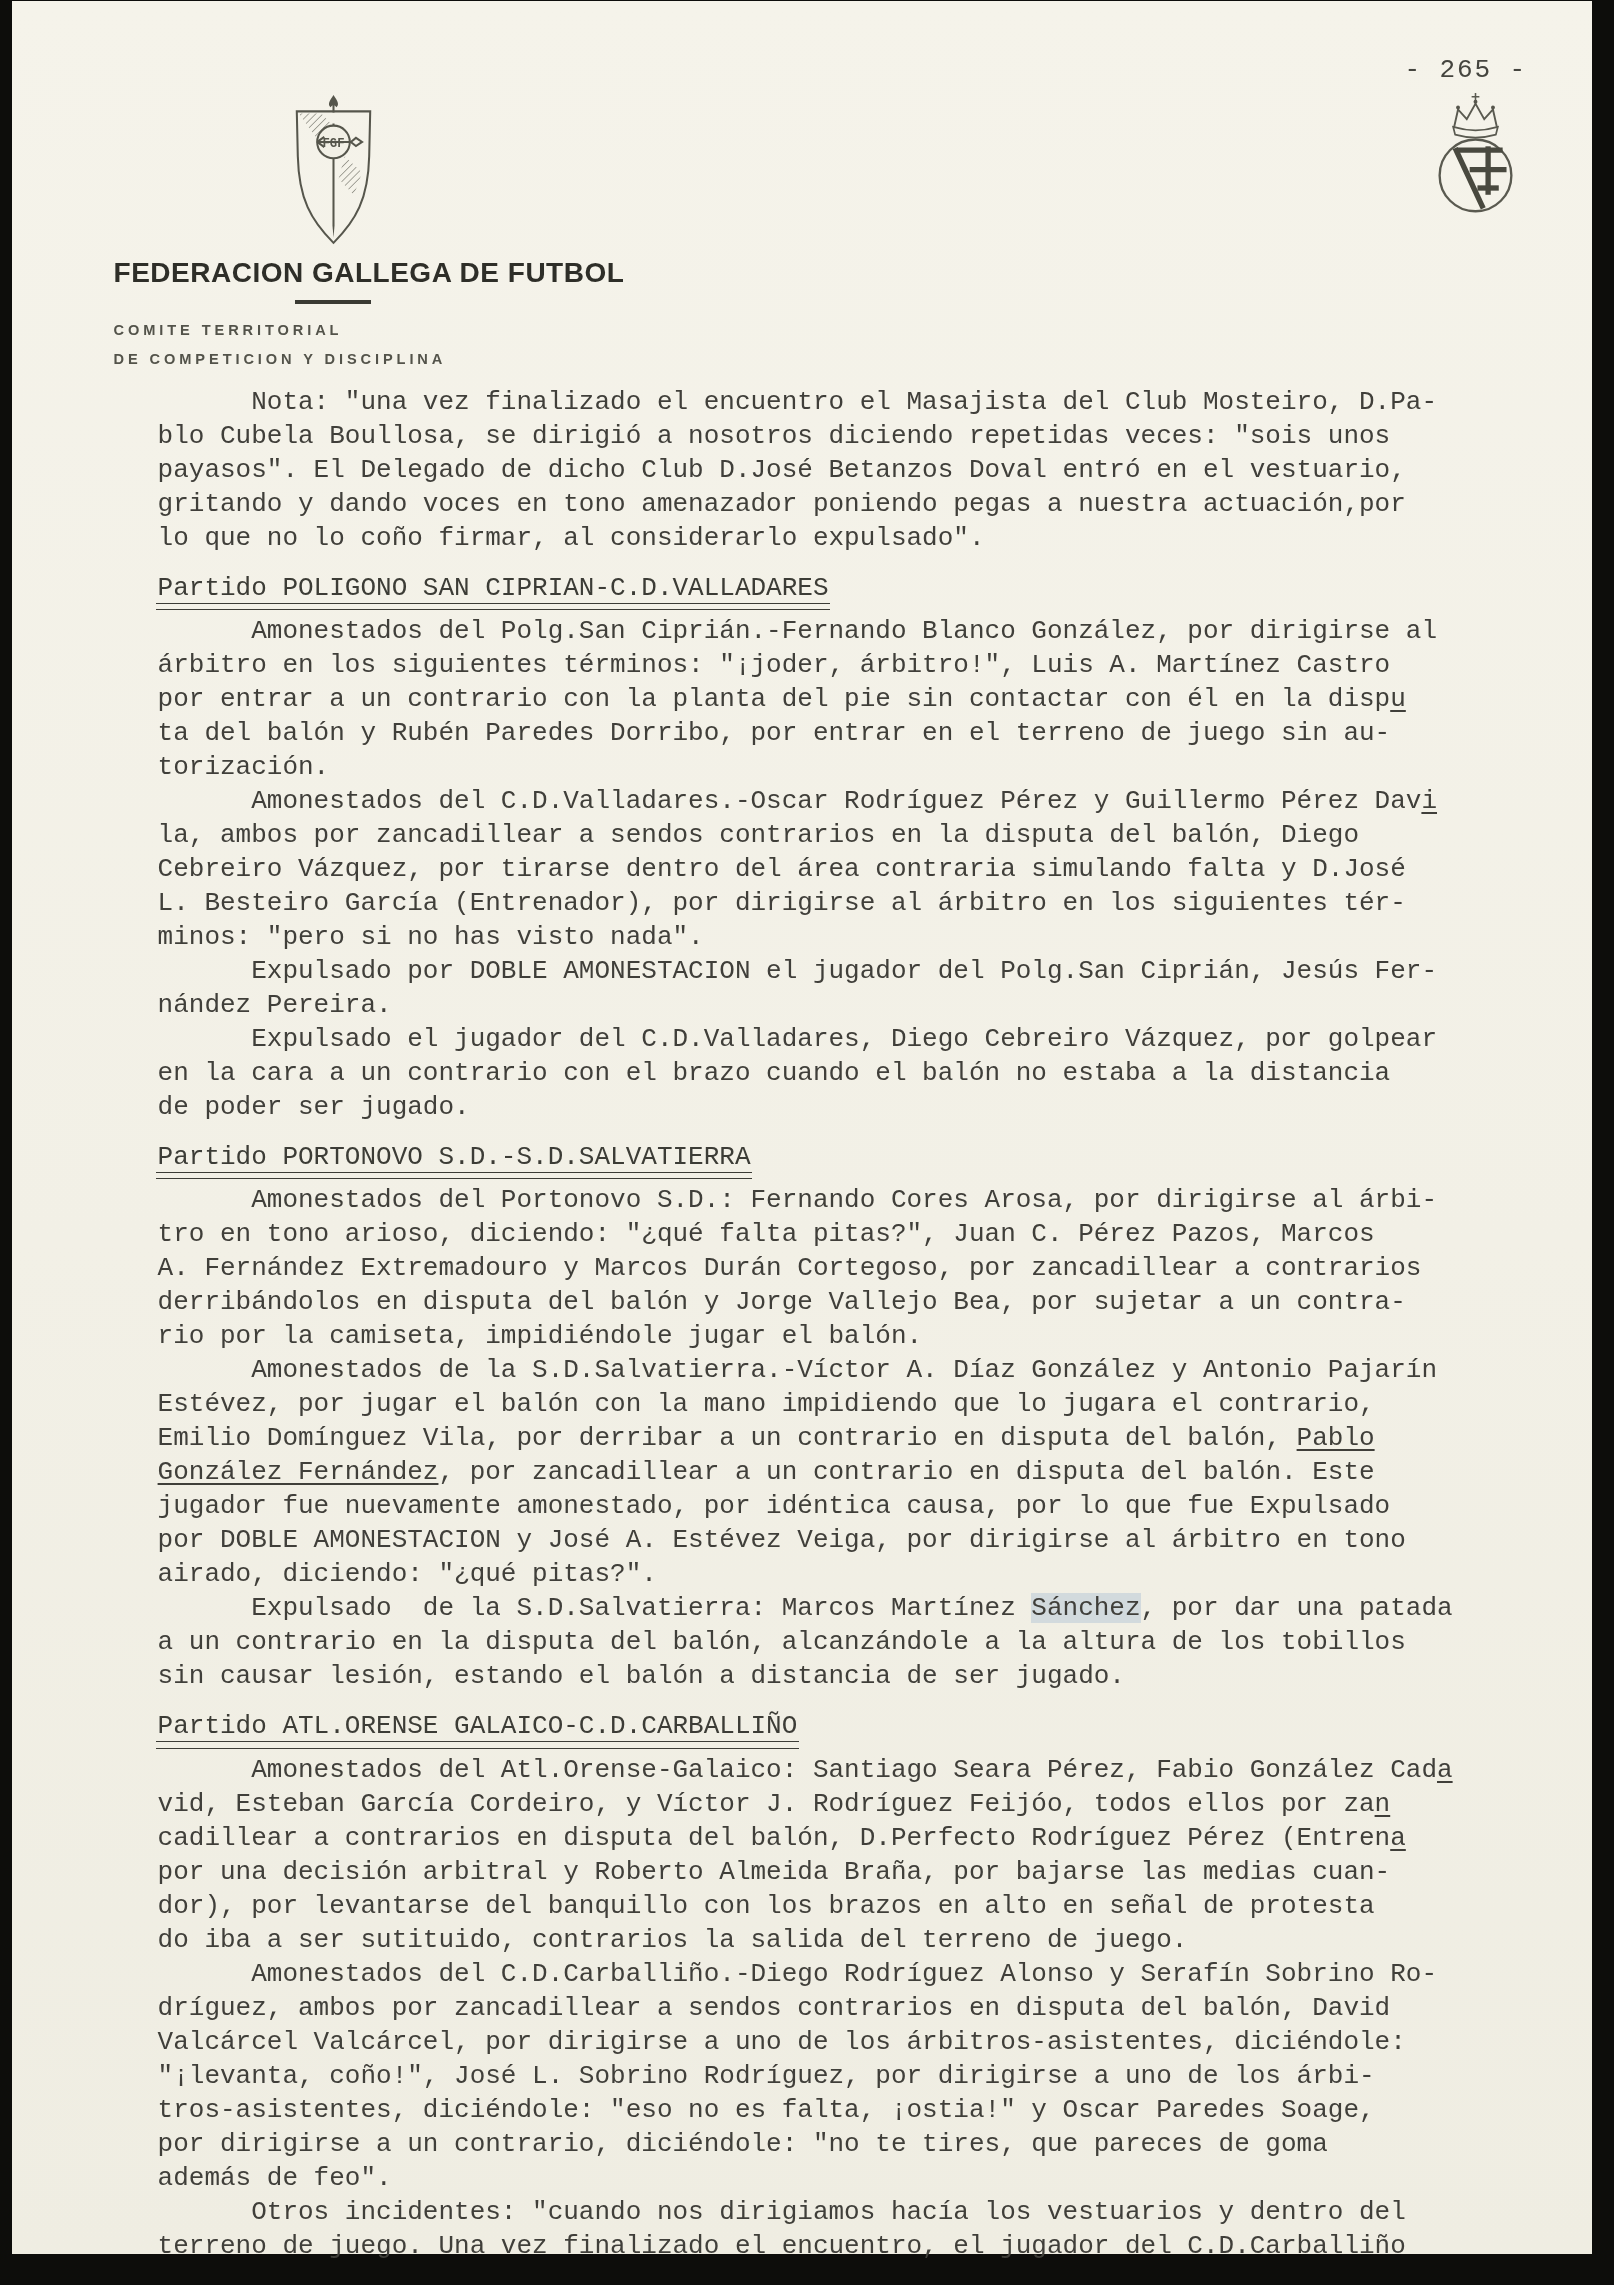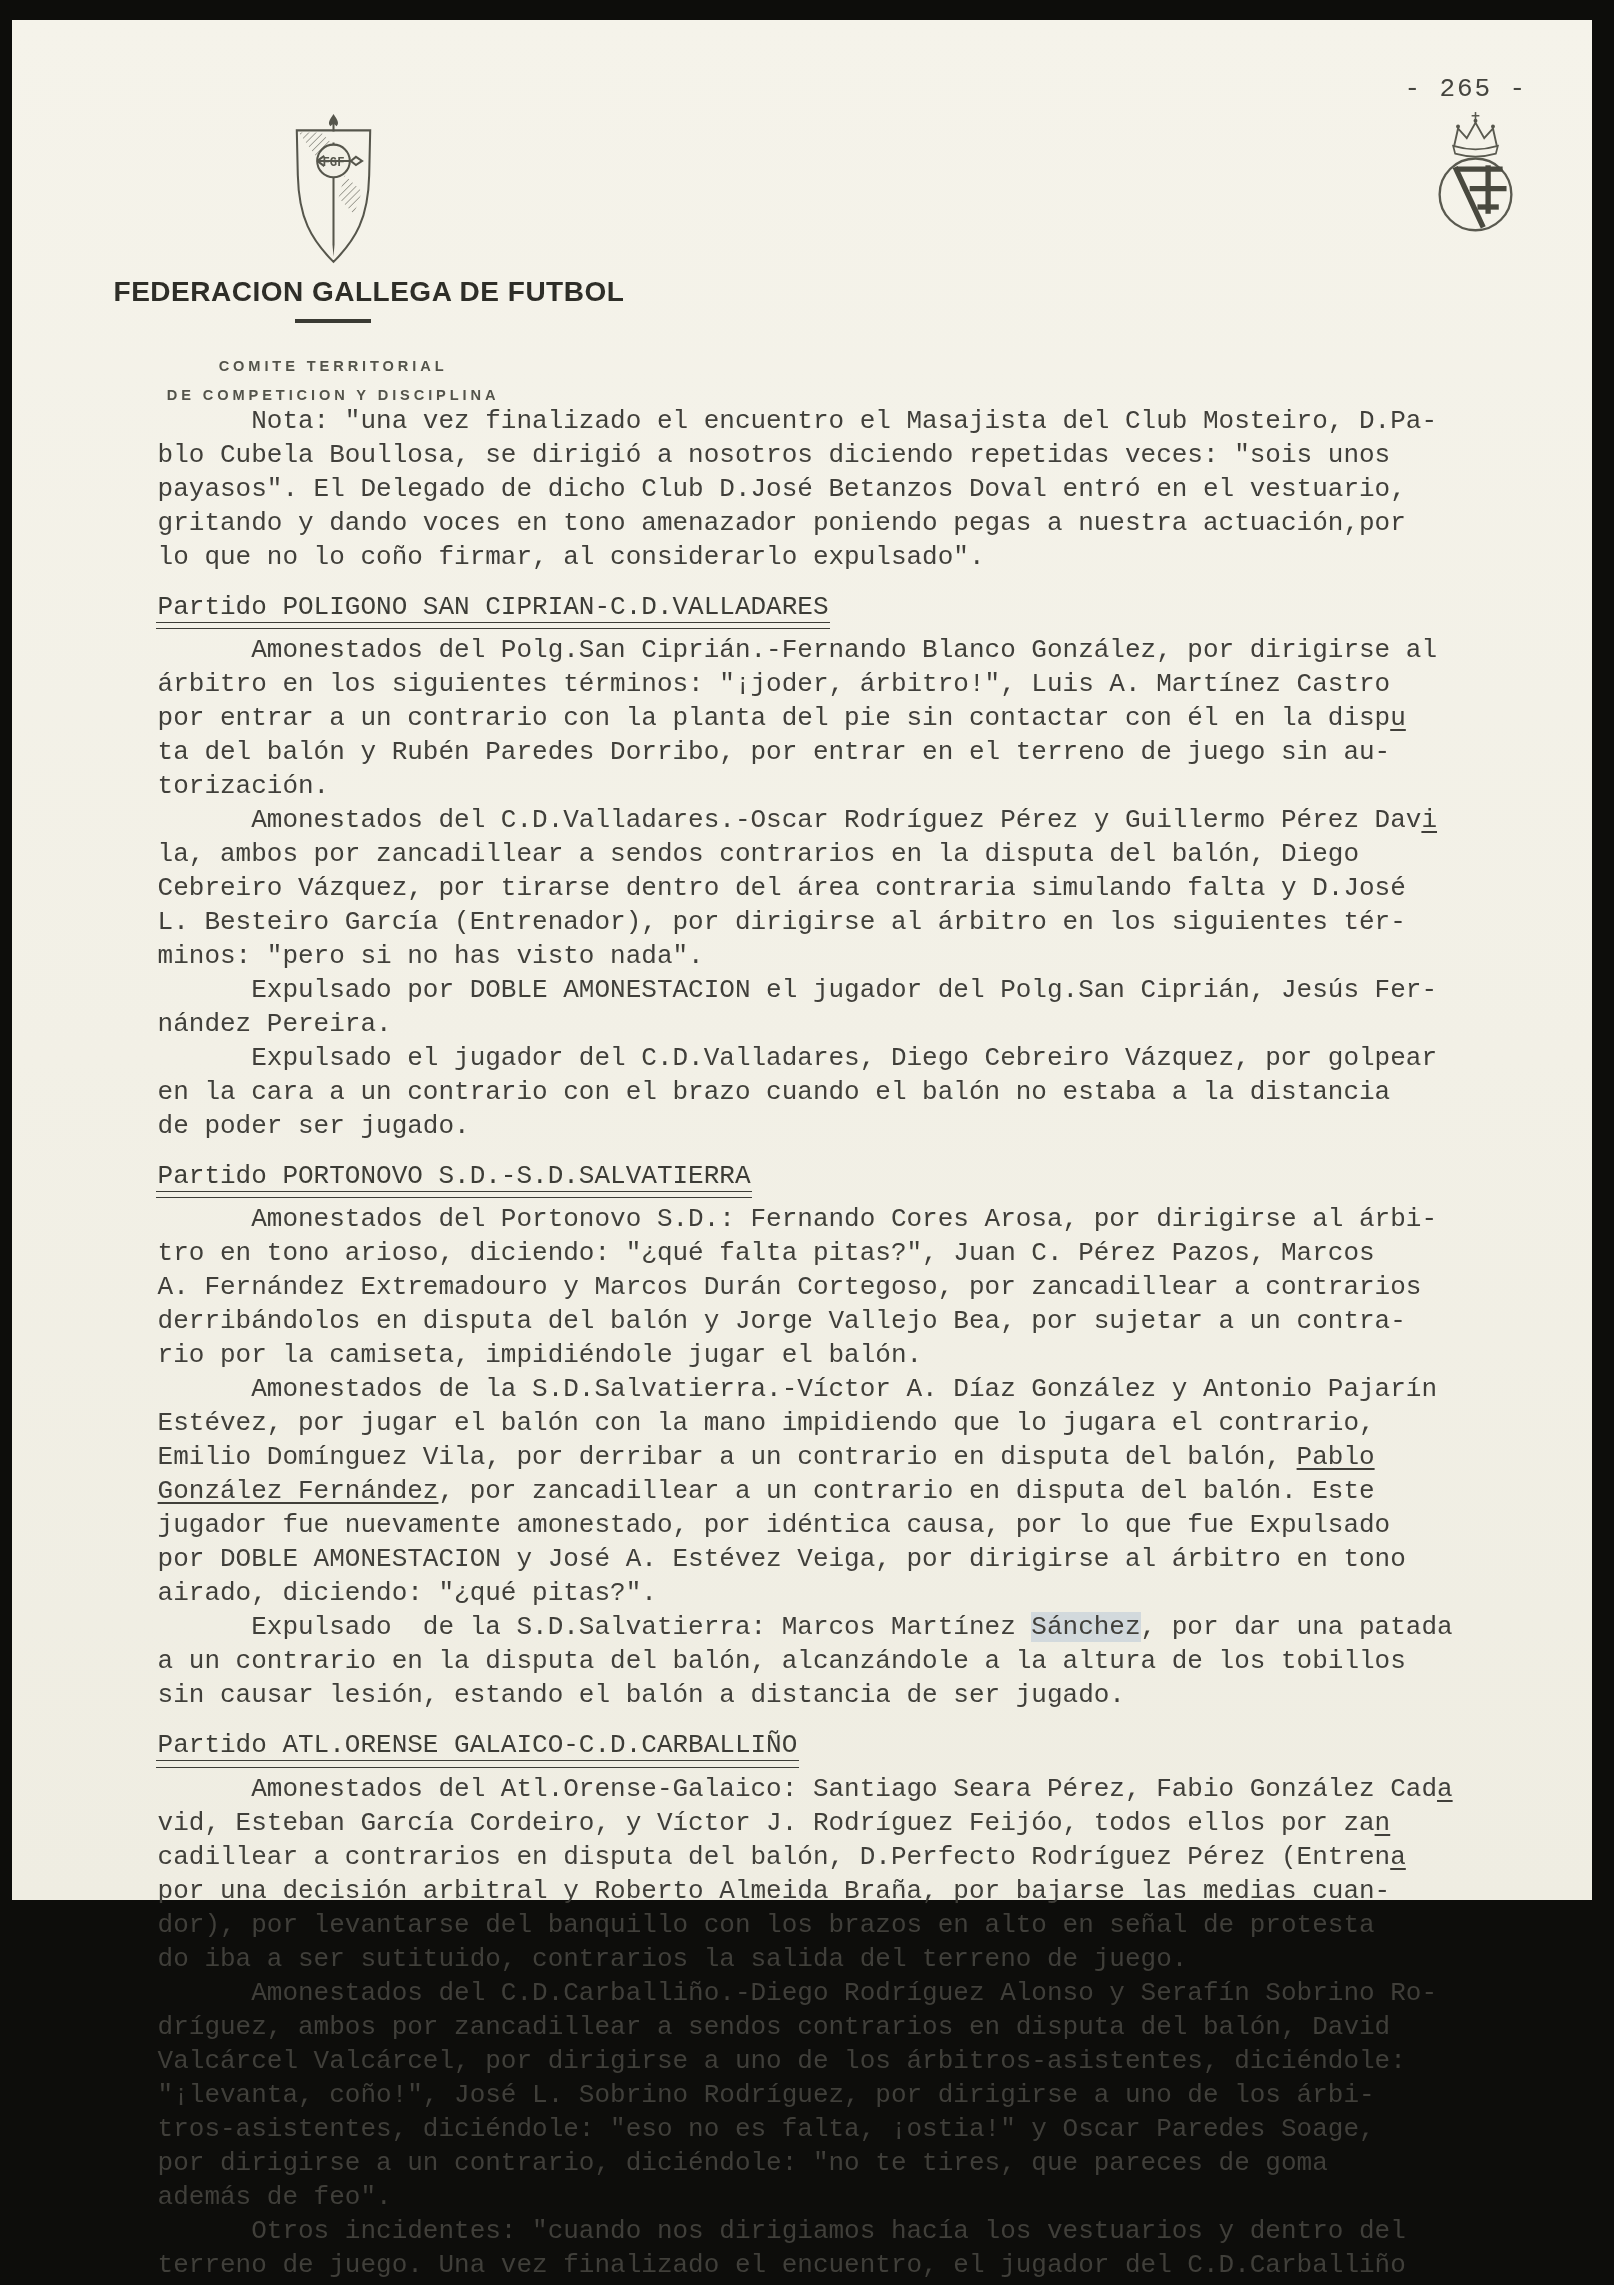--- a/index.html
+++ b/index.html
@@ -1,40 +1,40 @@
 <!DOCTYPE html>
 <html><head>
 <meta charset="utf-8">
 <style>
   * { margin:0; padding:0; box-sizing:border-box; }
   html,body { width:1615px; height:2285px; }
   body { background:#0d0d0b; position:relative; overflow:hidden; }
 
   .page {
-    position:absolute; left:11.6px; top:20px; width:1580px; height:1880px;
+    position:absolute; left:11.6px; top:1px; width:1580px; height:2253px;
     background:linear-gradient(180deg,#f5f3ea 0%,#f2f0e6 55%,#efede2 100%);
   }
 
   
   .pagenum {
     position:absolute; left:1393px; top:54px;
     font:26px/31px "Liberation Mono", monospace;
     color:#45453f; letter-spacing:1.9px; white-space:pre;
   }
   .emblem-left  { position:absolute; left:268px;  top:92px; }
   .emblem-right { position:absolute; left:1413px; top:91px; }
 
   .letterhead { position:absolute; left:102px; top:254px; width:439px; text-align:left; }
   .org-title {
     font-family:"Liberation Sans", sans-serif; font-weight:700;
     font-size:28px; line-height:35px; letter-spacing:0.5px; color:#2e2e28;
     white-space:pre;
   }
   .org-divider { width:76px; height:3.9px; background:#3a3a33; margin:9.7px auto 0 auto; }
-  .committee { margin-top:29px; text-align:center; }
+  .committee { margin-top:12px; }
   .committee div {
     font-family:"Liberation Sans", sans-serif; font-weight:700;
     font-size:14.6px; line-height:29px; letter-spacing:3.9px; color:#53534a;
     white-space:pre;
   }
 
   
   .doc-body {
     position:absolute; left:146px; top:384px; width:1436px;
     font:26px/34px "Liberation Mono", monospace;

